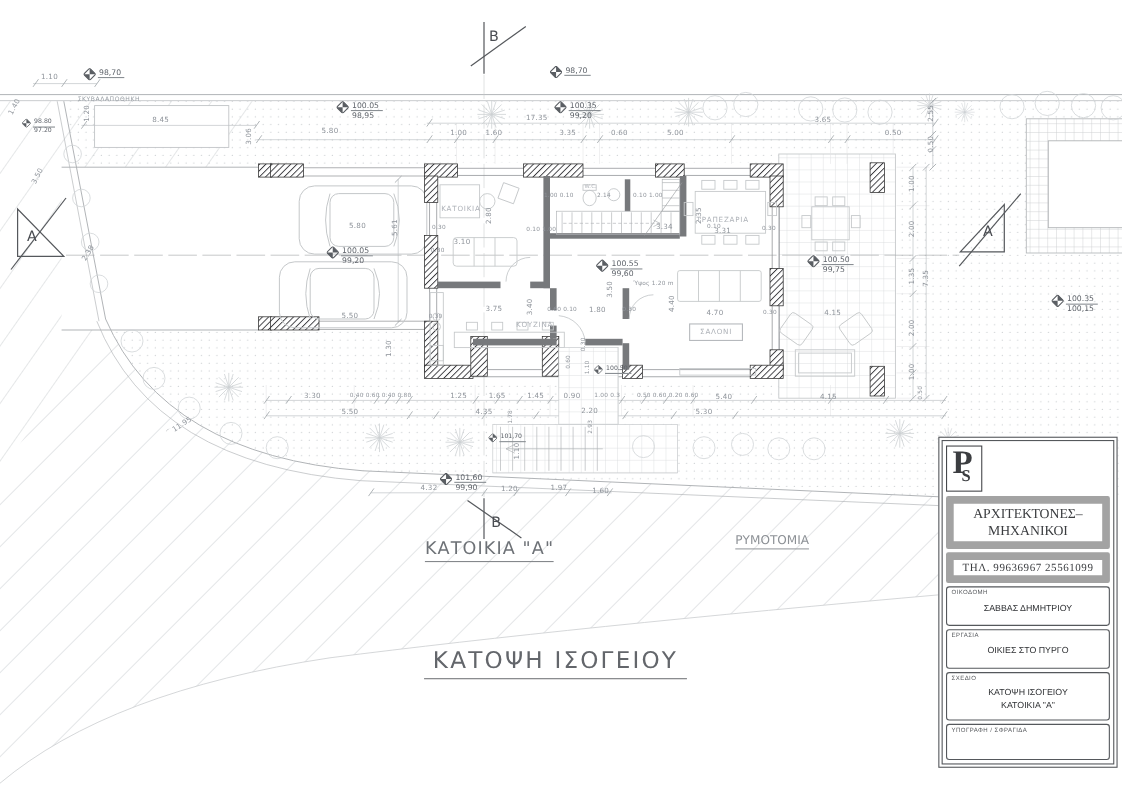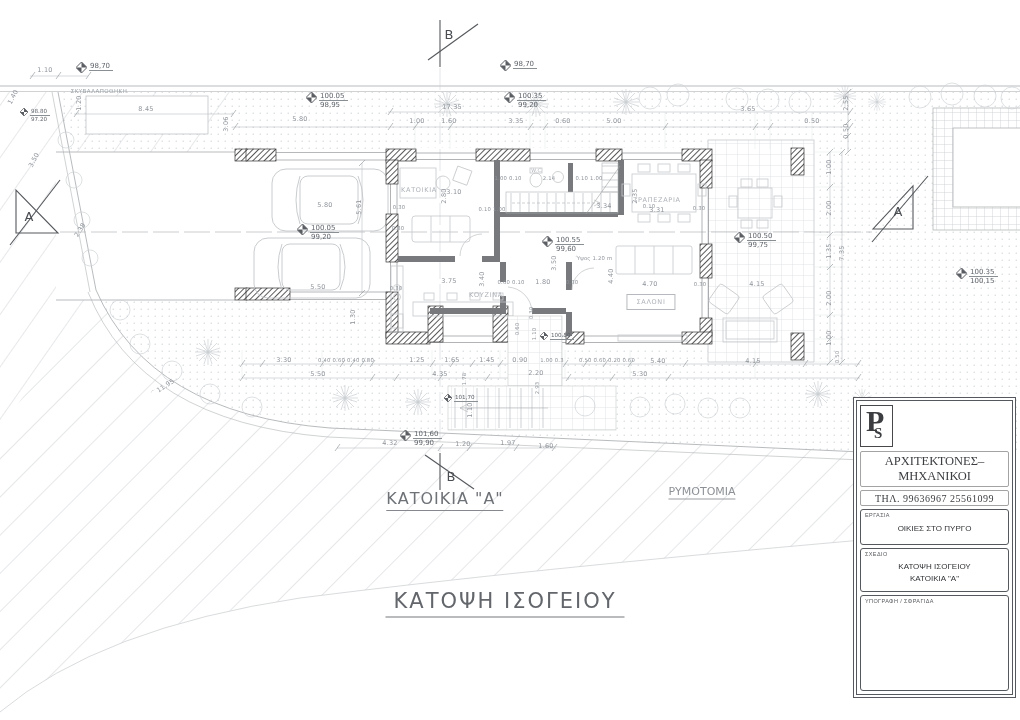--- a/index.html
+++ b/index.html
@@ -31,21 +31,21 @@
   
   .tblock{position:absolute;left:853px;top:397px;width:163px;height:301px;border:1px solid #55585c;
           background:#fff;padding:2px;box-sizing:border-box;}
   .tb-inner{border:1px solid #55585c;height:100%;box-sizing:border-box;padding:3px;
             display:flex;flex-direction:column;gap:3px;font-family:"Liberation Serif",serif;color:#3b3d40;}
   .tb-head{display:flex;gap:5px;align-items:center;height:44px;flex:none;}
   .tb-logo{width:31px;height:40px;border:1.5px solid #46484c;position:relative;flex:none;}
   .lg-p{font-size:30px;line-height:1;position:absolute;left:5px;top:0;font-weight:600;}
   .lg-s{font-size:15px;position:absolute;left:13px;top:19px;font-weight:600;}
   .tb-firm{flex:1;text-align:center;font-size:11.5px;line-height:1.5;letter-spacing:.4px;}
-  .tb-row{border:1px solid #a3a3a3;border-radius:2px;text-align:center;flex:none;}
+  .tb-row{border:7px solid #a3a3a3;border-radius:2px;text-align:center;flex:none;}
   .prof{font-size:12.5px;padding:2px 0;}
   .phone{font-size:10px;padding:1.5px 0;letter-spacing:.5px;}
   .tb-field{border:1px solid #55585c;border-radius:3px;height:34px;position:relative;flex:none;
             font-family:"Liberation Sans",sans-serif;}
   .tb-field.tall{height:42px;}
   .tb-lab{position:absolute;left:4px;top:2px;font-size:5.5px;color:#56595d;letter-spacing:.4px;}
   .tb-val{position:absolute;left:0;right:0;top:56%;transform:translateY(-50%);
           text-align:center;font-size:8px;color:#2f3134;line-height:1.5;}
   .tb-meta{display:flex;gap:3px;height:34px;flex:none;}
   .tb-meta .tb-field{flex:1;height:auto;}
@@ -393,21 +393,21 @@
 <div id="ann">
       <span class="dim" style="left: 45px; top: 70px;">1.10</span>
       <span class="dim" style="left: 146px; top: 109px;">8.45</span>
       <span class="dim" style="left: 79px; top: 103px; --r: -90deg;">1.20</span>
       <span class="dim" style="left: 226px; top: 124px; --r: -90deg;">3.06</span>
       <span class="dim" style="left: 13px; top: 97px; --r: -62deg;">1.40</span>
       <span class="dim" style="left: 34px; top: 160px; --r: -62deg;">3.50</span>
       <span class="dim" style="left: 80px; top: 230px; --r: -58deg;">2.38</span>
       <span class="dim" style="left: 163px; top: 388px; --r: -33deg;">⌒11.95</span>
       <span class="dim" style="left: 300px; top: 119px;">5.80</span>
-      <span class="dim" style="left: 452px; top: 107px;">17.35</span>
+      <span class="dim" style="left: 488px; top: 107px;">17.35</span>
       <span class="dim" style="left: 417px; top: 121px;">1.00</span>
       <span class="dim" style="left: 449px; top: 121px;">1.60</span>
       <span class="dim" style="left: 516px; top: 121px;">3.35</span>
       <span class="dim" style="left: 563px; top: 121px;">0.60</span>
       <span class="dim" style="left: 614px; top: 121px;">5.00</span>
       <span class="dim" style="left: 748px; top: 109px;">3.65</span>
       <span class="dim" style="left: 812px; top: 121px;">0.50</span>
       <span class="dim" style="left: 846px; top: 103px; --r: -90deg;">2.55</span>
       <span class="dim" style="left: 846px; top: 131px; --r: -90deg;">0.50</span>
       <span class="dim" style="left: 829px; top: 167px; --r: -90deg;">1.00</span>
@@ -415,21 +415,21 @@
       <span class="dim" style="left: 829px; top: 251px; --r: -90deg;">1.35</span>
       <span class="dim" style="left: 842px; top: 253px; --r: -90deg;">7.35</span>
       <span class="dim" style="left: 829px; top: 298px; --r: -90deg;">2.00</span>
       <span class="dim" style="left: 829px; top: 338px; --r: -90deg;">1.00</span>
       <span class="dim sm" style="left: 837px; top: 357px; --r: -90deg;">0.50</span>
       <span class="dim sm" style="left: 508px; top: 178px;">1.00 0.10</span>
       <span class="dim sm" style="left: 549px; top: 178px;">2.14</span>
       <span class="dim sm" style="left: 589px; top: 178px;">0.10 1.00</span>
       <span class="dim" style="left: 444px; top: 196px; --r: -90deg;">2.80</span>
       <span class="dim sm" style="left: 399px; top: 207px;">0.30</span>
-      <span class="dim" style="left: 420px; top: 192px; margin-left: 34px;">3.10</span>
+      <span class="dim" style="left: 420px; top: 220px;">3.10</span>
       <span class="dim sm" style="left: 492px; top: 209px;">0.10 1.00</span>
       <span class="dim" style="left: 604px; top: 206px;">3.34</span>
       <span class="dim sm" style="left: 649px; top: 206px;">0.10</span>
       <span class="dim" style="left: 635px; top: 196px; --r: -90deg;">2.35</span>
       <span class="dim" style="left: 657px; top: 210px;">3.31</span>
       <span class="dim sm" style="left: 699px; top: 208px;">0.30</span>
       <span class="dim" style="left: 325px; top: 205px;">5.80</span>
       <span class="dim" style="left: 359px; top: 207px; --r: -90deg;">5.61</span>
       <span class="dim sm" style="left: 398px; top: 228px;">0.30</span>
       <span class="dim" style="left: 318px; top: 287px;">5.50</span>
@@ -622,20 +622,24 @@
   <div class="tb-inner">
     <div class="tb-head">
       <div class="tb-logo">
         <span class="lg-p">P</span>
         <span class="lg-s">S</span>
       </div>
     </div>
     <div class="tb-row prof">ΑΡΧΙΤΕΚΤΟΝΕΣ–ΜΗΧΑΝΙΚΟΙ</div>
     <div class="tb-row phone">ΤΗΛ. 99636967 25561099</div>
     <div class="tb-field">
+      <span class="tb-lab">ΟΙΚΟΔΟΜΗ</span>
+      <span class="tb-val">ΣΑΒΒΑΣ ΔΗΜΗΤΡΙΟΥ</span>
+    </div>
+    <div class="tb-field">
       <span class="tb-lab">ΕΡΓΑΣΙΑ</span>
       <span class="tb-val">ΟΙΚΙΕΣ ΣΤΟ ΠΥΡΓΟ</span>
     </div>
     <div class="tb-field tall">
       <span class="tb-lab">ΣΧΕΔΙΟ</span>
       <span class="tb-val">
         <span>ΚΑΤΟΨΗ ΙΣΟΓΕΙΟΥ</span><br>
         <span>ΚΑΤΟΙΚΙΑ "Α"</span>
       </span>
     </div>

